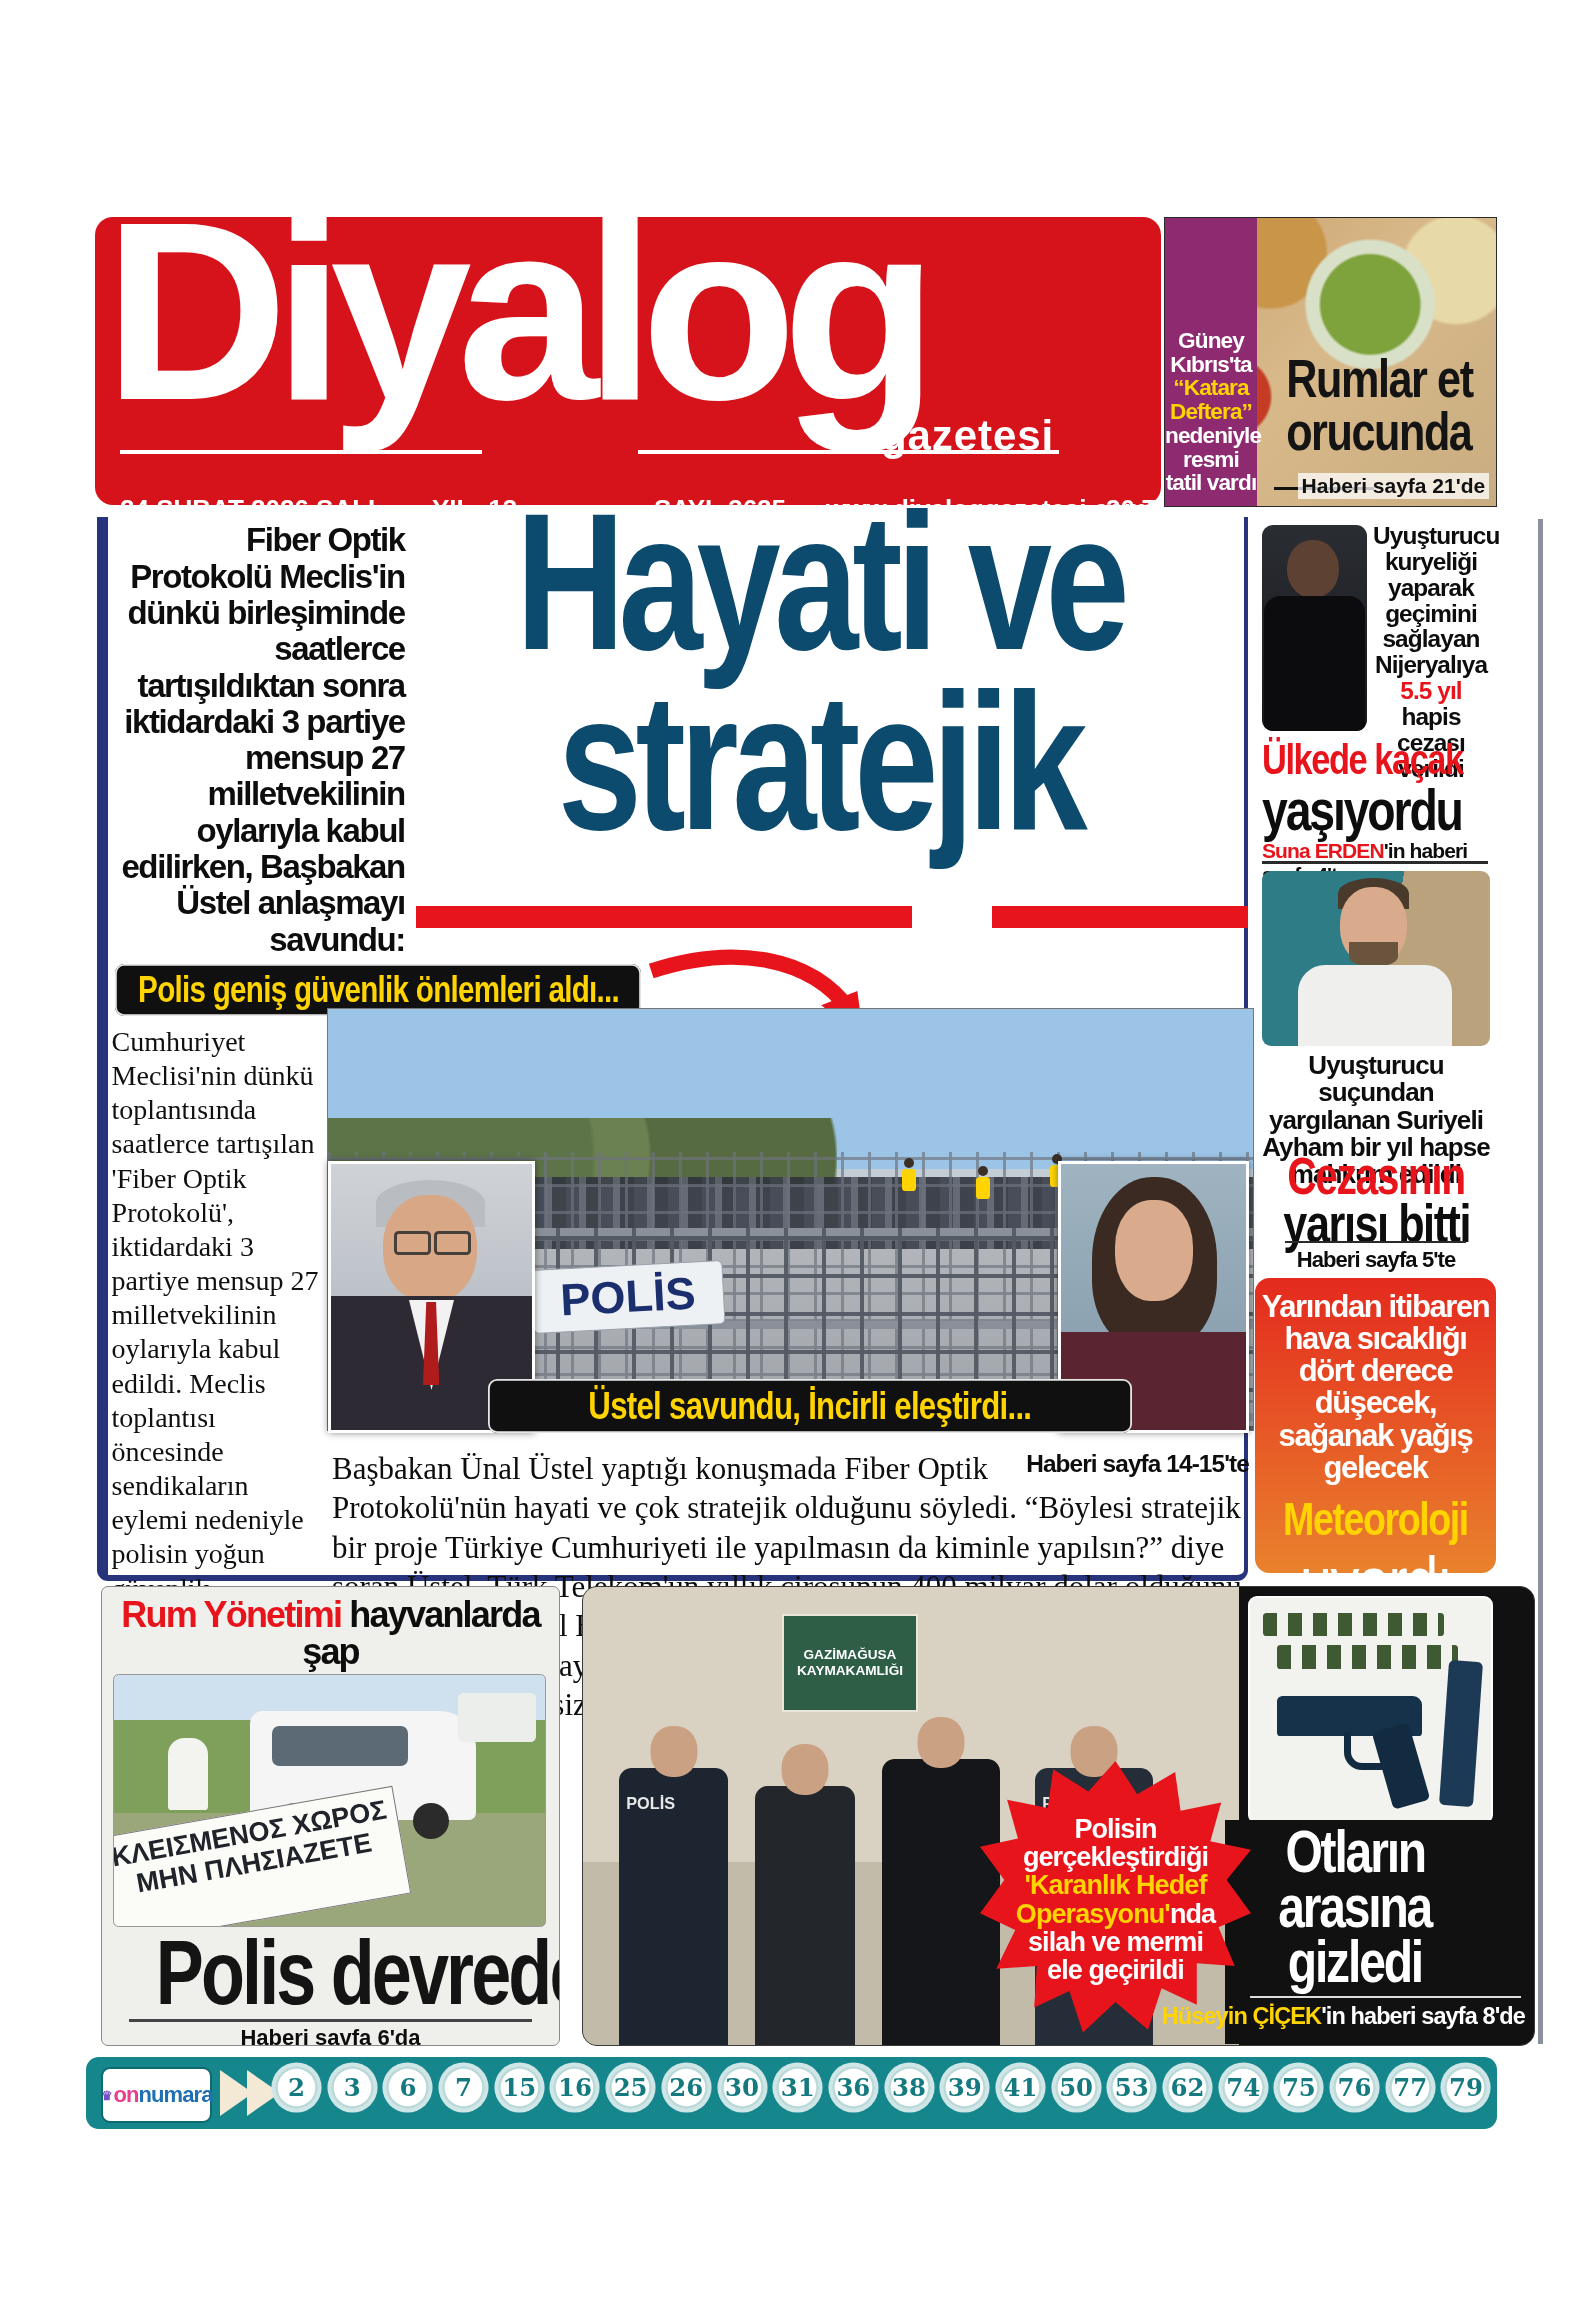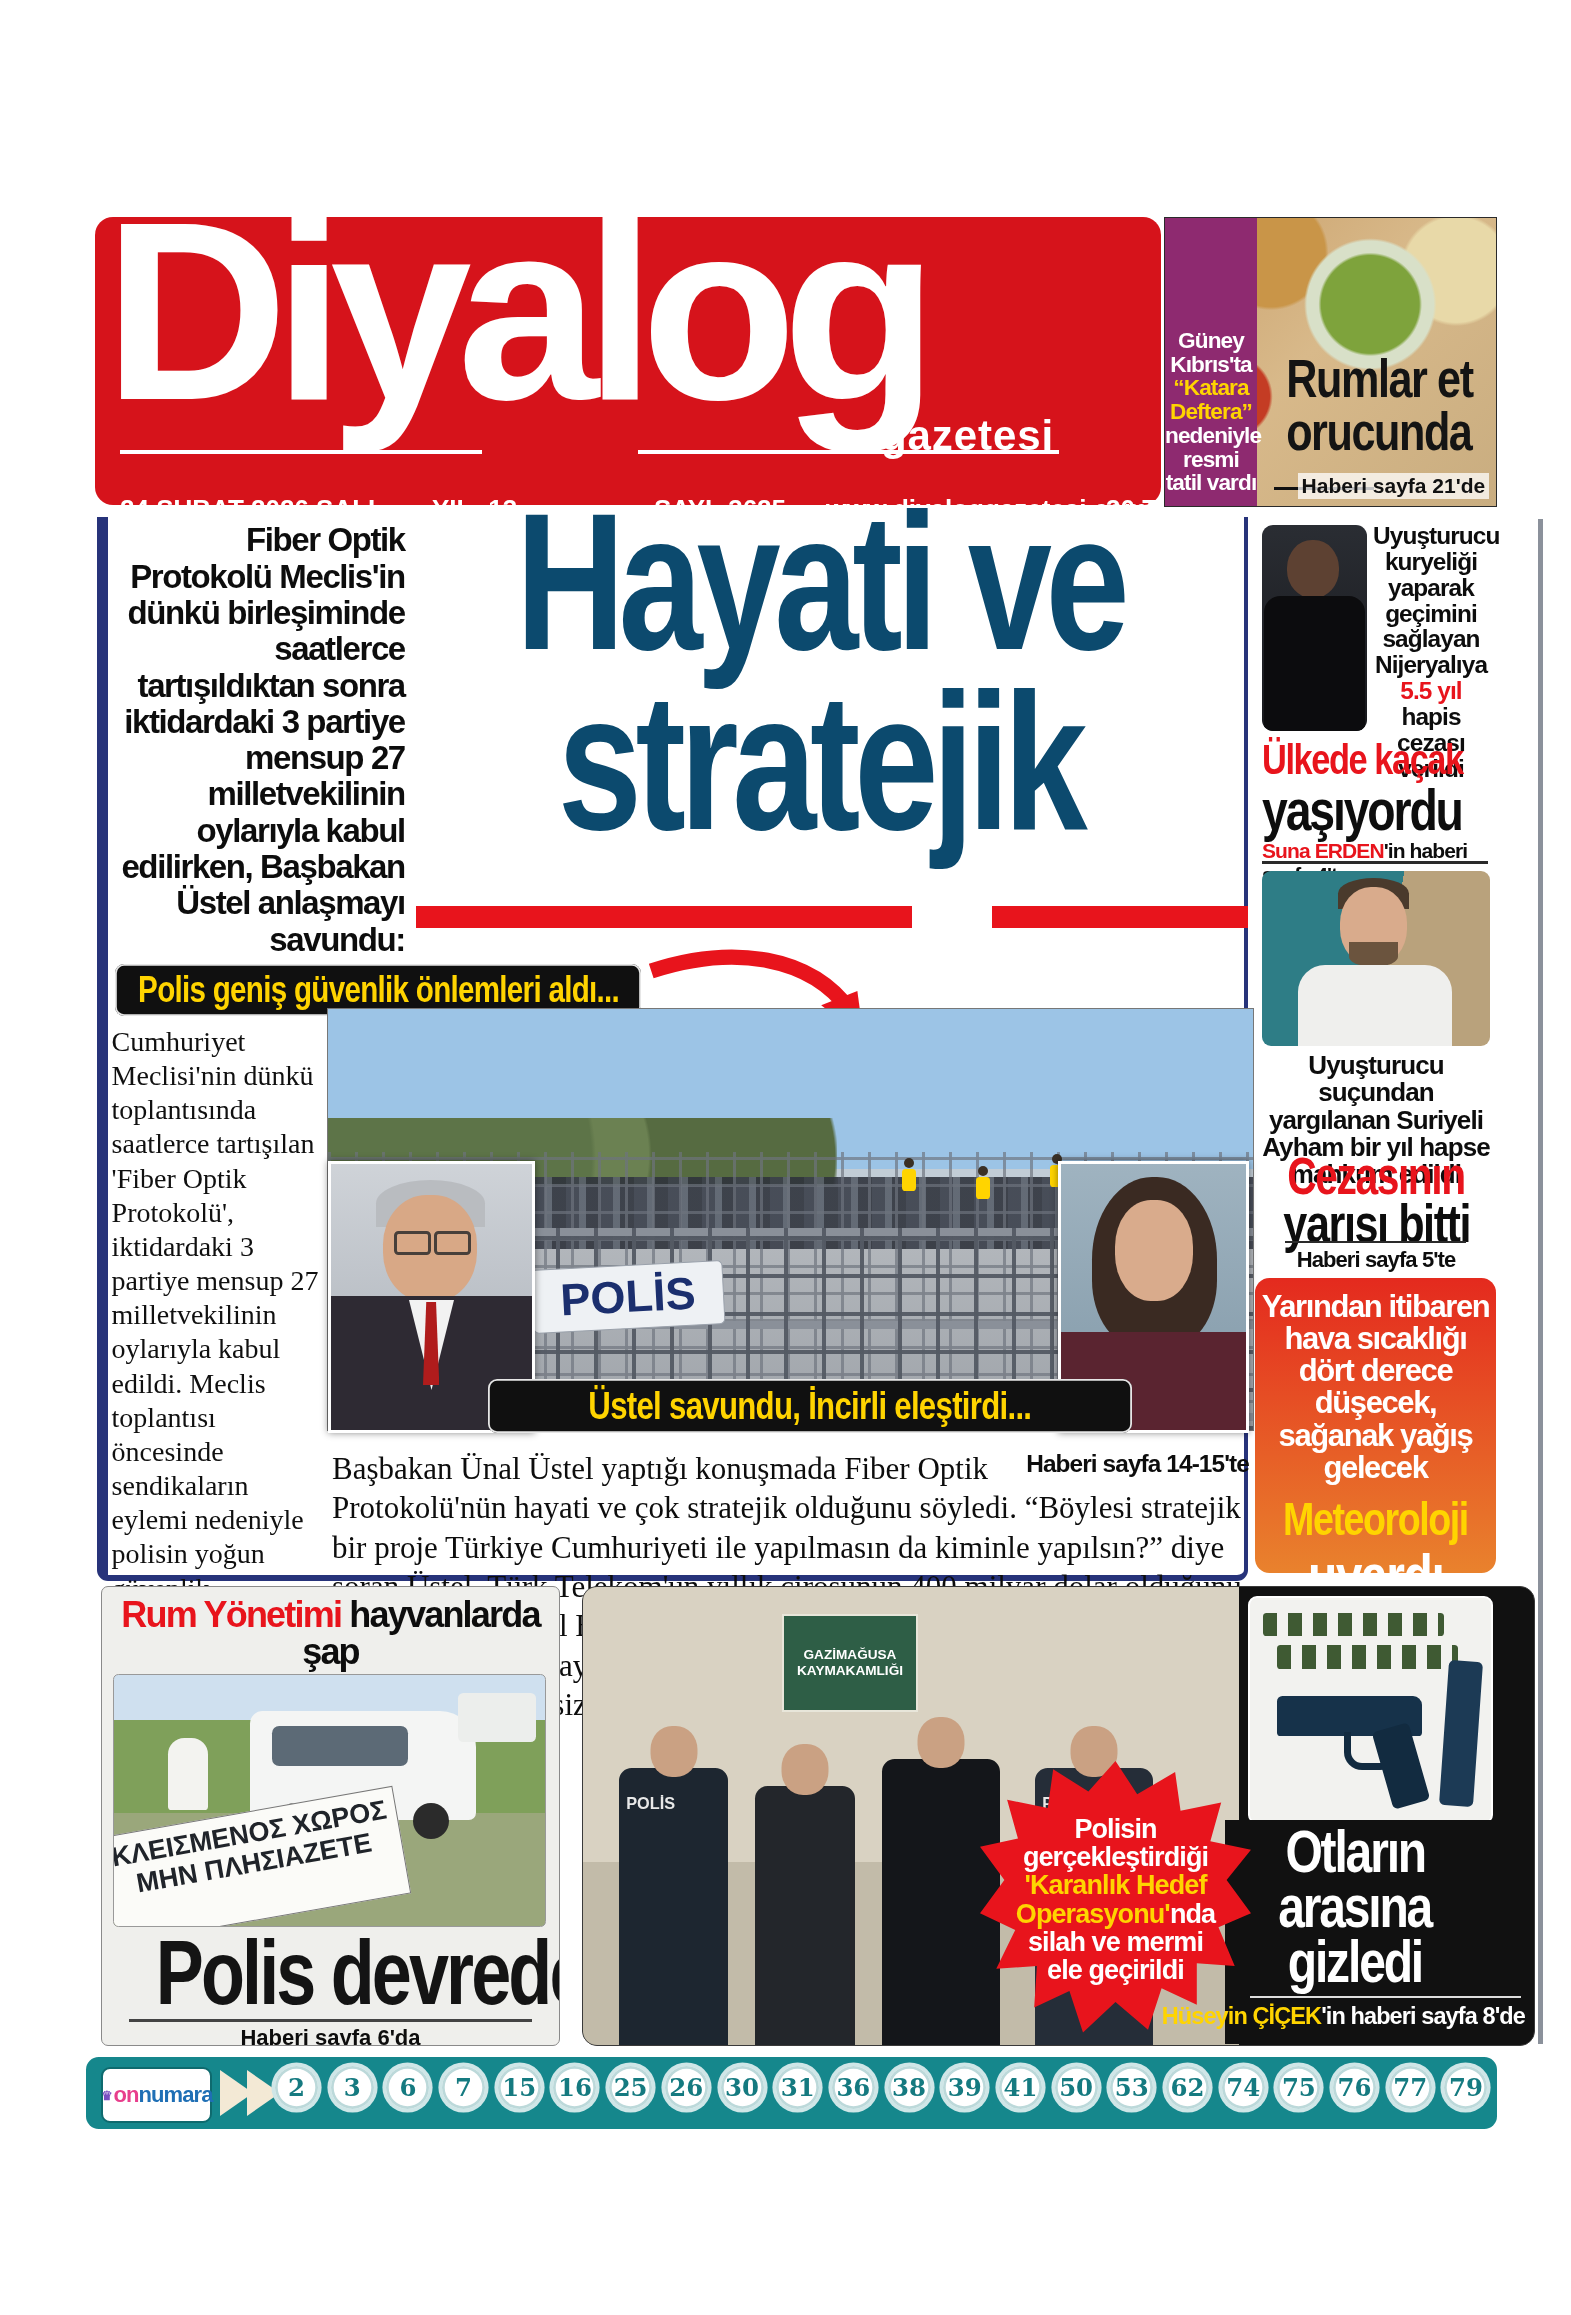--- a/index.html
+++ b/index.html
@@ -101,21 +101,21 @@
   #s2photo .beard{position:absolute;left:87px;top:71px;width:49px;height:23.5px;border-radius:0 0 40% 40%;background:#6b543e;}
   #s2photo .tee{position:absolute;left:36px;top:94px;width:154px;height:81px;border-radius:27px 27px 0 0;background:#efefed;}
   #s2text{left:1260px;top:1052px;width:232px;text-align:center;font-size:26px;line-height:1.05;letter-spacing:-0.9px;color:#0d0d0d;}
   #s2red{left:1260px;top:1147px;width:232px;text-align:center;font-size:51px;letter-spacing:-1.8px;color:#e8141c;}
   #s2black{left:1260px;top:1192px;width:232px;text-align:center;font-size:54px;letter-spacing:-1.8px;color:#0d0d0d;}
   #s2ref{left:1260px;top:1247px;width:232px;text-align:center;font-size:22px;color:#0d0d0d;}
   #weather{left:1255px;top:1278px;width:241px;height:295px;border-radius:14.5px;
       background:linear-gradient(#e42a1e,#e9822d);text-align:center;color:#fff;}
   #weather .wtext{margin-top:12.7px;font-size:31px;line-height:1.04;font-weight:bold;letter-spacing:-1.4px;}
   #weather .met{font-size:47px;font-weight:bold;letter-spacing:-1.8px;color:#ffd400;margin-top:7.2px;}
-  #weather .uy{font-size:60px;font-weight:bold;letter-spacing:-1.8px;margin-top:-5.4px;}
+  #weather .uy{font-size:72px;font-weight:normal;letter-spacing:-1.8px;margin-top:-5.4px;}
   #weather .wrule{width:136px;height:2.7px;background:#fff;margin:5.4px auto 3.6px;}
   #weather .wref{font-size:21px;font-weight:bold;}
 
   
   #blCard{left:101px;top:1586px;width:457px;height:458px;background:#efefec;border:1.8px solid #8a8a8a;border-radius:7px;overflow:hidden;}
   #blCard .h{margin-top:9px;text-align:center;font-size:36px;line-height:1.03;letter-spacing:-1.8px;font-weight:bold;color:#0d0d0d;}
   #blPhoto{position:absolute;left:11px;top:87px;width:431px;height:251px;border:0.9px solid #999;border-radius:5.4px;overflow:hidden;
       background:linear-gradient(#cfe0ef 0 18%,#7fa05a 18% 55%,#9aa77b 55%);}
   #blPhoto .truck{position:absolute;left:136px;top:36px;width:226px;height:109px;background:#f4f5f4;border-radius:12.7px 36px 7.2px 7.2px;}
   #blPhoto .truck:before{content:"";position:absolute;left:22px;top:14.5px;width:136px;height:40px;background:#5c6a76;border-radius:7.2px;}

